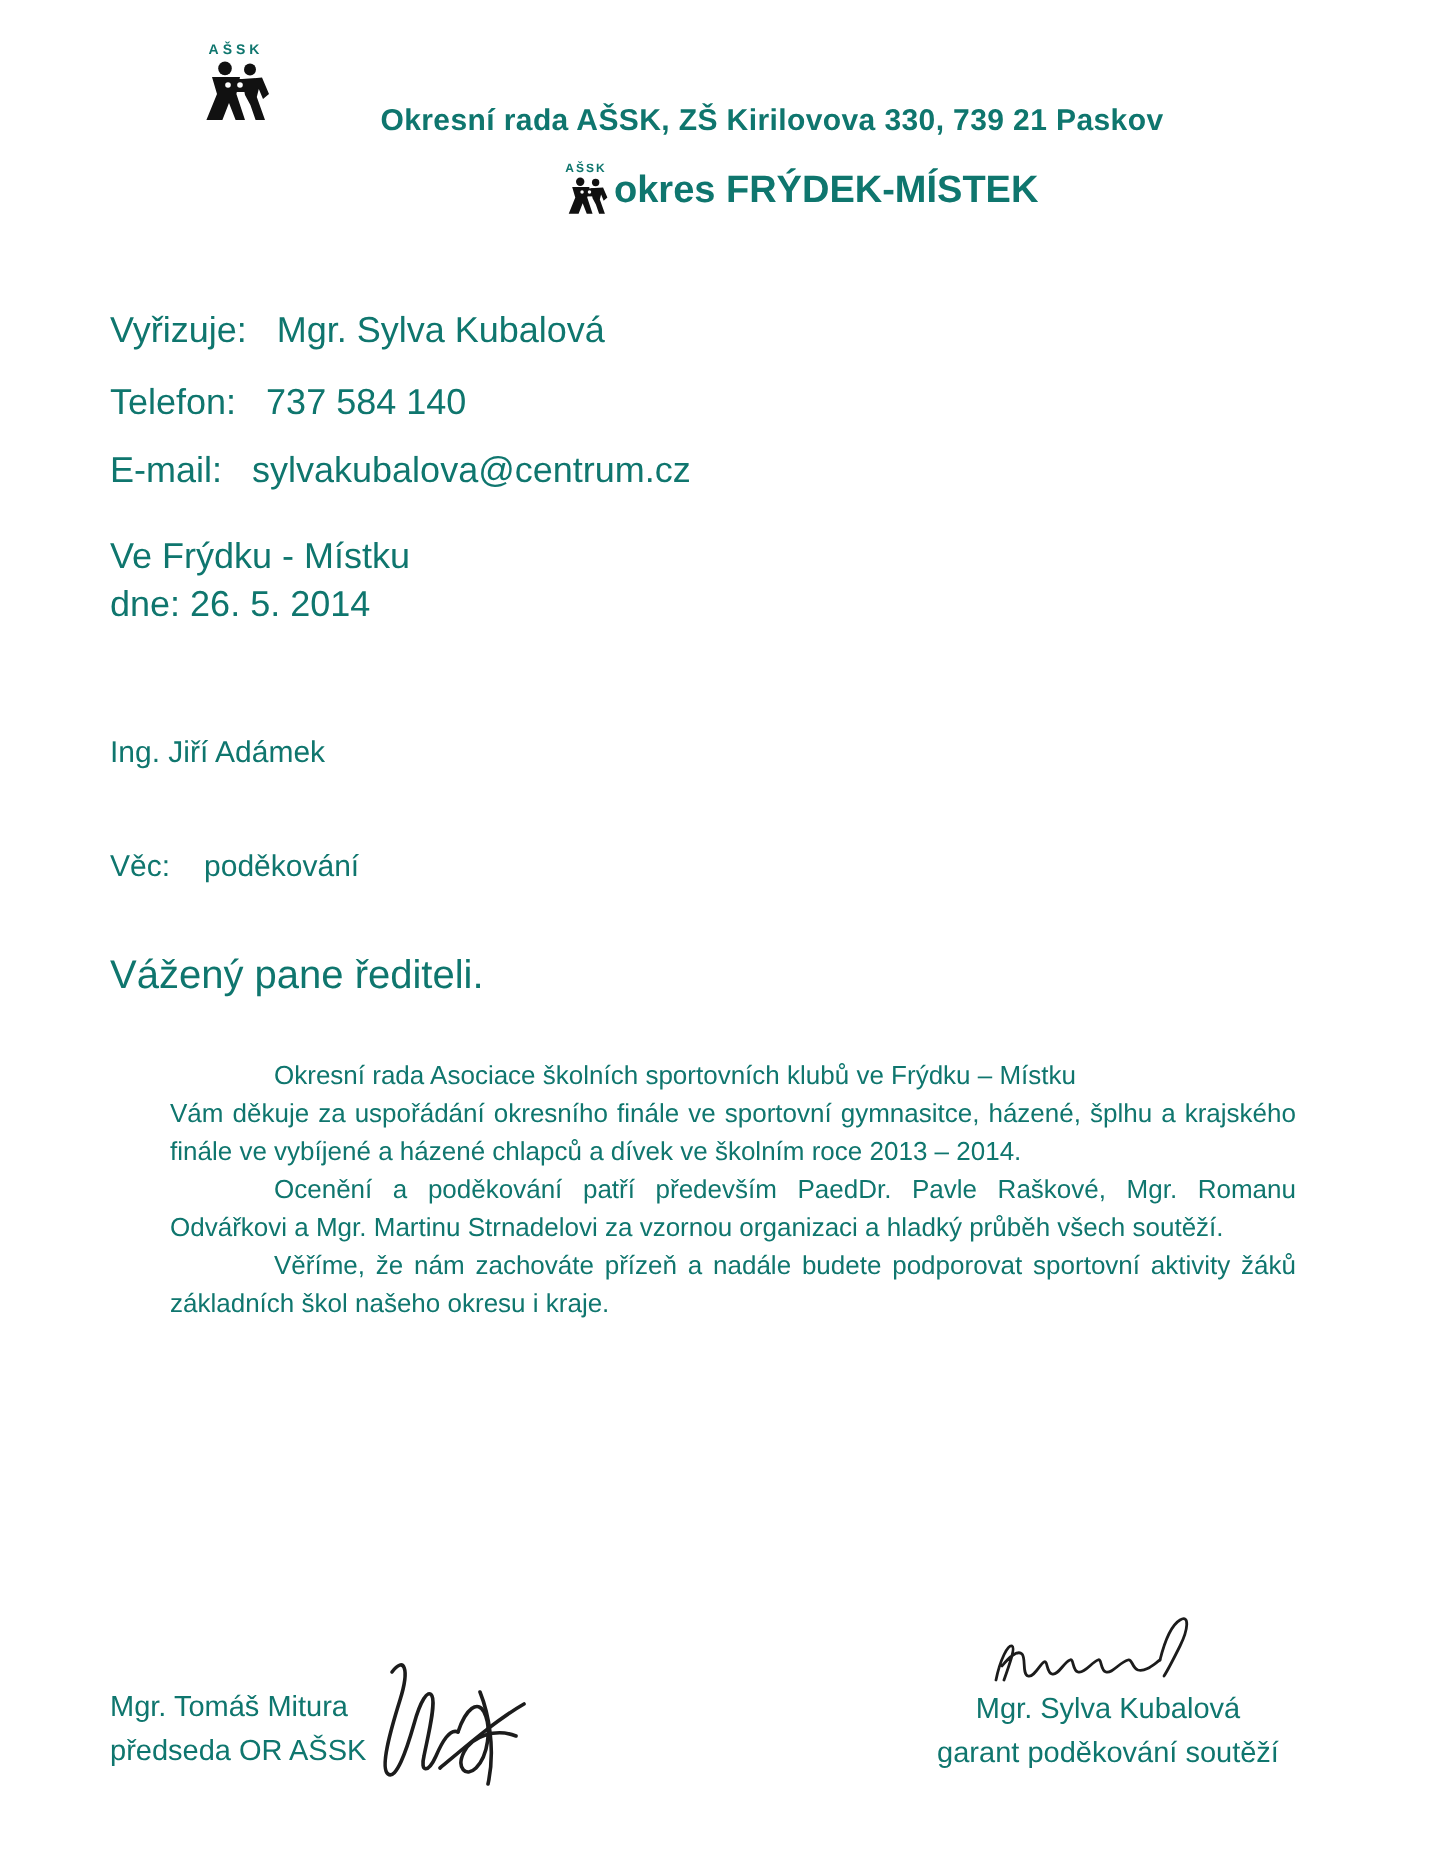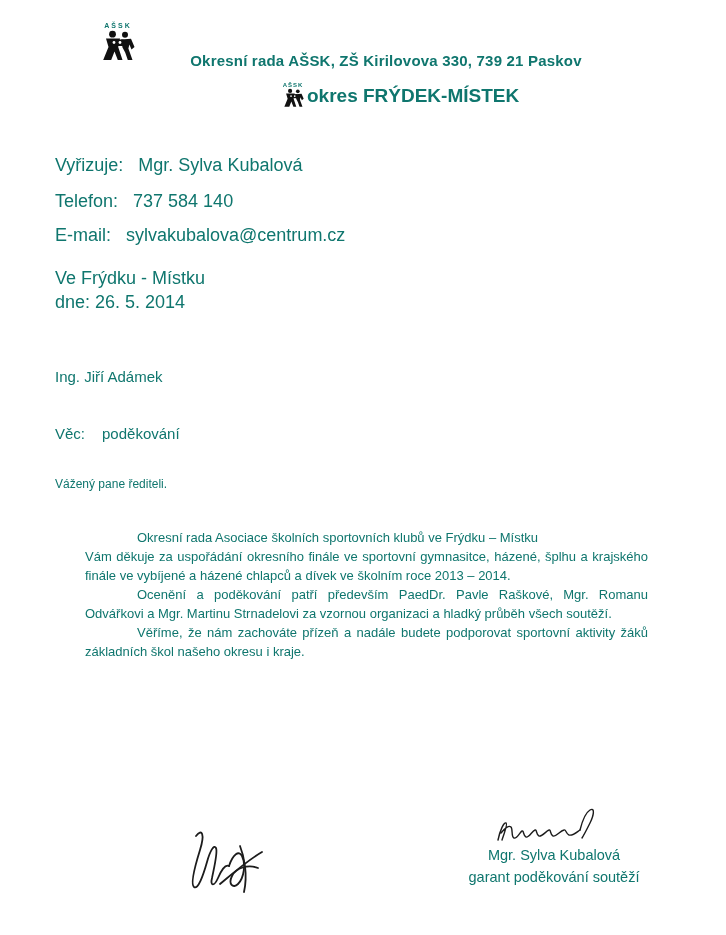--- a/index.html
+++ b/index.html
@@ -95,21 +95,21 @@
     position: absolute;
     left: 55px;
     top: 425px;
     font-size: 15px;
   }
   .subject .val { margin-left: 17px; }
   .salutation {
     position: absolute;
     left: 55px;
     top: 477px;
-    font-size: 12px;
+    font-size: 20px;
   }
 
   
   .body-block {
     position: absolute;
     left: 85px;
     top: 528px;
     width: 563px;
     font-size: 13px;
     line-height: 19px;
@@ -211,20 +211,24 @@
   </div>
   <div class="salutation">Vážený pane řediteli.</div>
 
   <div class="body-block">
     <div class="first-line">Okresní rada Asociace školních sportovních klubů ve Frýdku – Místku</div>
     <p class="no-indent">Vám děkuje za uspořádání okresního finále ve sportovní gymnasitce, házené, šplhu a krajského finále ve vybíjené a házené chlapců a dívek ve školním roce 2013 – 2014.</p>
     <p>Ocenění a poděkování patří především PaedDr. Pavle Raškové, Mgr. Romanu Odvářkovi a Mgr. Martinu Strnadelovi za vzornou organizaci a hladký průběh všech soutěží.</p>
     <p>Věříme, že nám zachováte přízeň a nadále budete podporovat sportovní aktivity žáků základních škol našeho okresu i kraje.</p>
   </div>
 
+  <div class="sig-left">
+    <div>Mgr. Tomáš Mitura</div>
+    <div>předseda OR AŠSK</div>
+  </div>
   <svg class="sig-left-scribble" viewBox="0 0 88 72" xmlns="http://www.w3.org/2000/svg">
     <path class="ink-stroke" stroke-width="1.8" d="M18,10 C24,2 27,8 22,24 C17,40 12,58 16,61 C20,64 25,50 29,36 C32,25 36,18 38,22 C40,26 36,42 34,52 C32,60 36,61 40,52 C43,45 47,38 51,40"></path>
     <path class="ink-stroke" stroke-width="1.8" d="M51,40 C55,28 61,24 64,30 C68,38 66,52 60,58 C55,63 50,58 54,50 C58,42 70,38 80,42"></path>
     <path class="ink-stroke" stroke-width="1.8" d="M42,58 C54,48 70,34 84,26"></path>
     <path class="ink-stroke" stroke-width="1.8" d="M62,20 C66,30 70,48 66,66"></path>
   </svg>
 
   <div class="sig-right">
     <div>Mgr. Sylva Kubalová</div>
     <div>garant poděkování soutěží</div>

